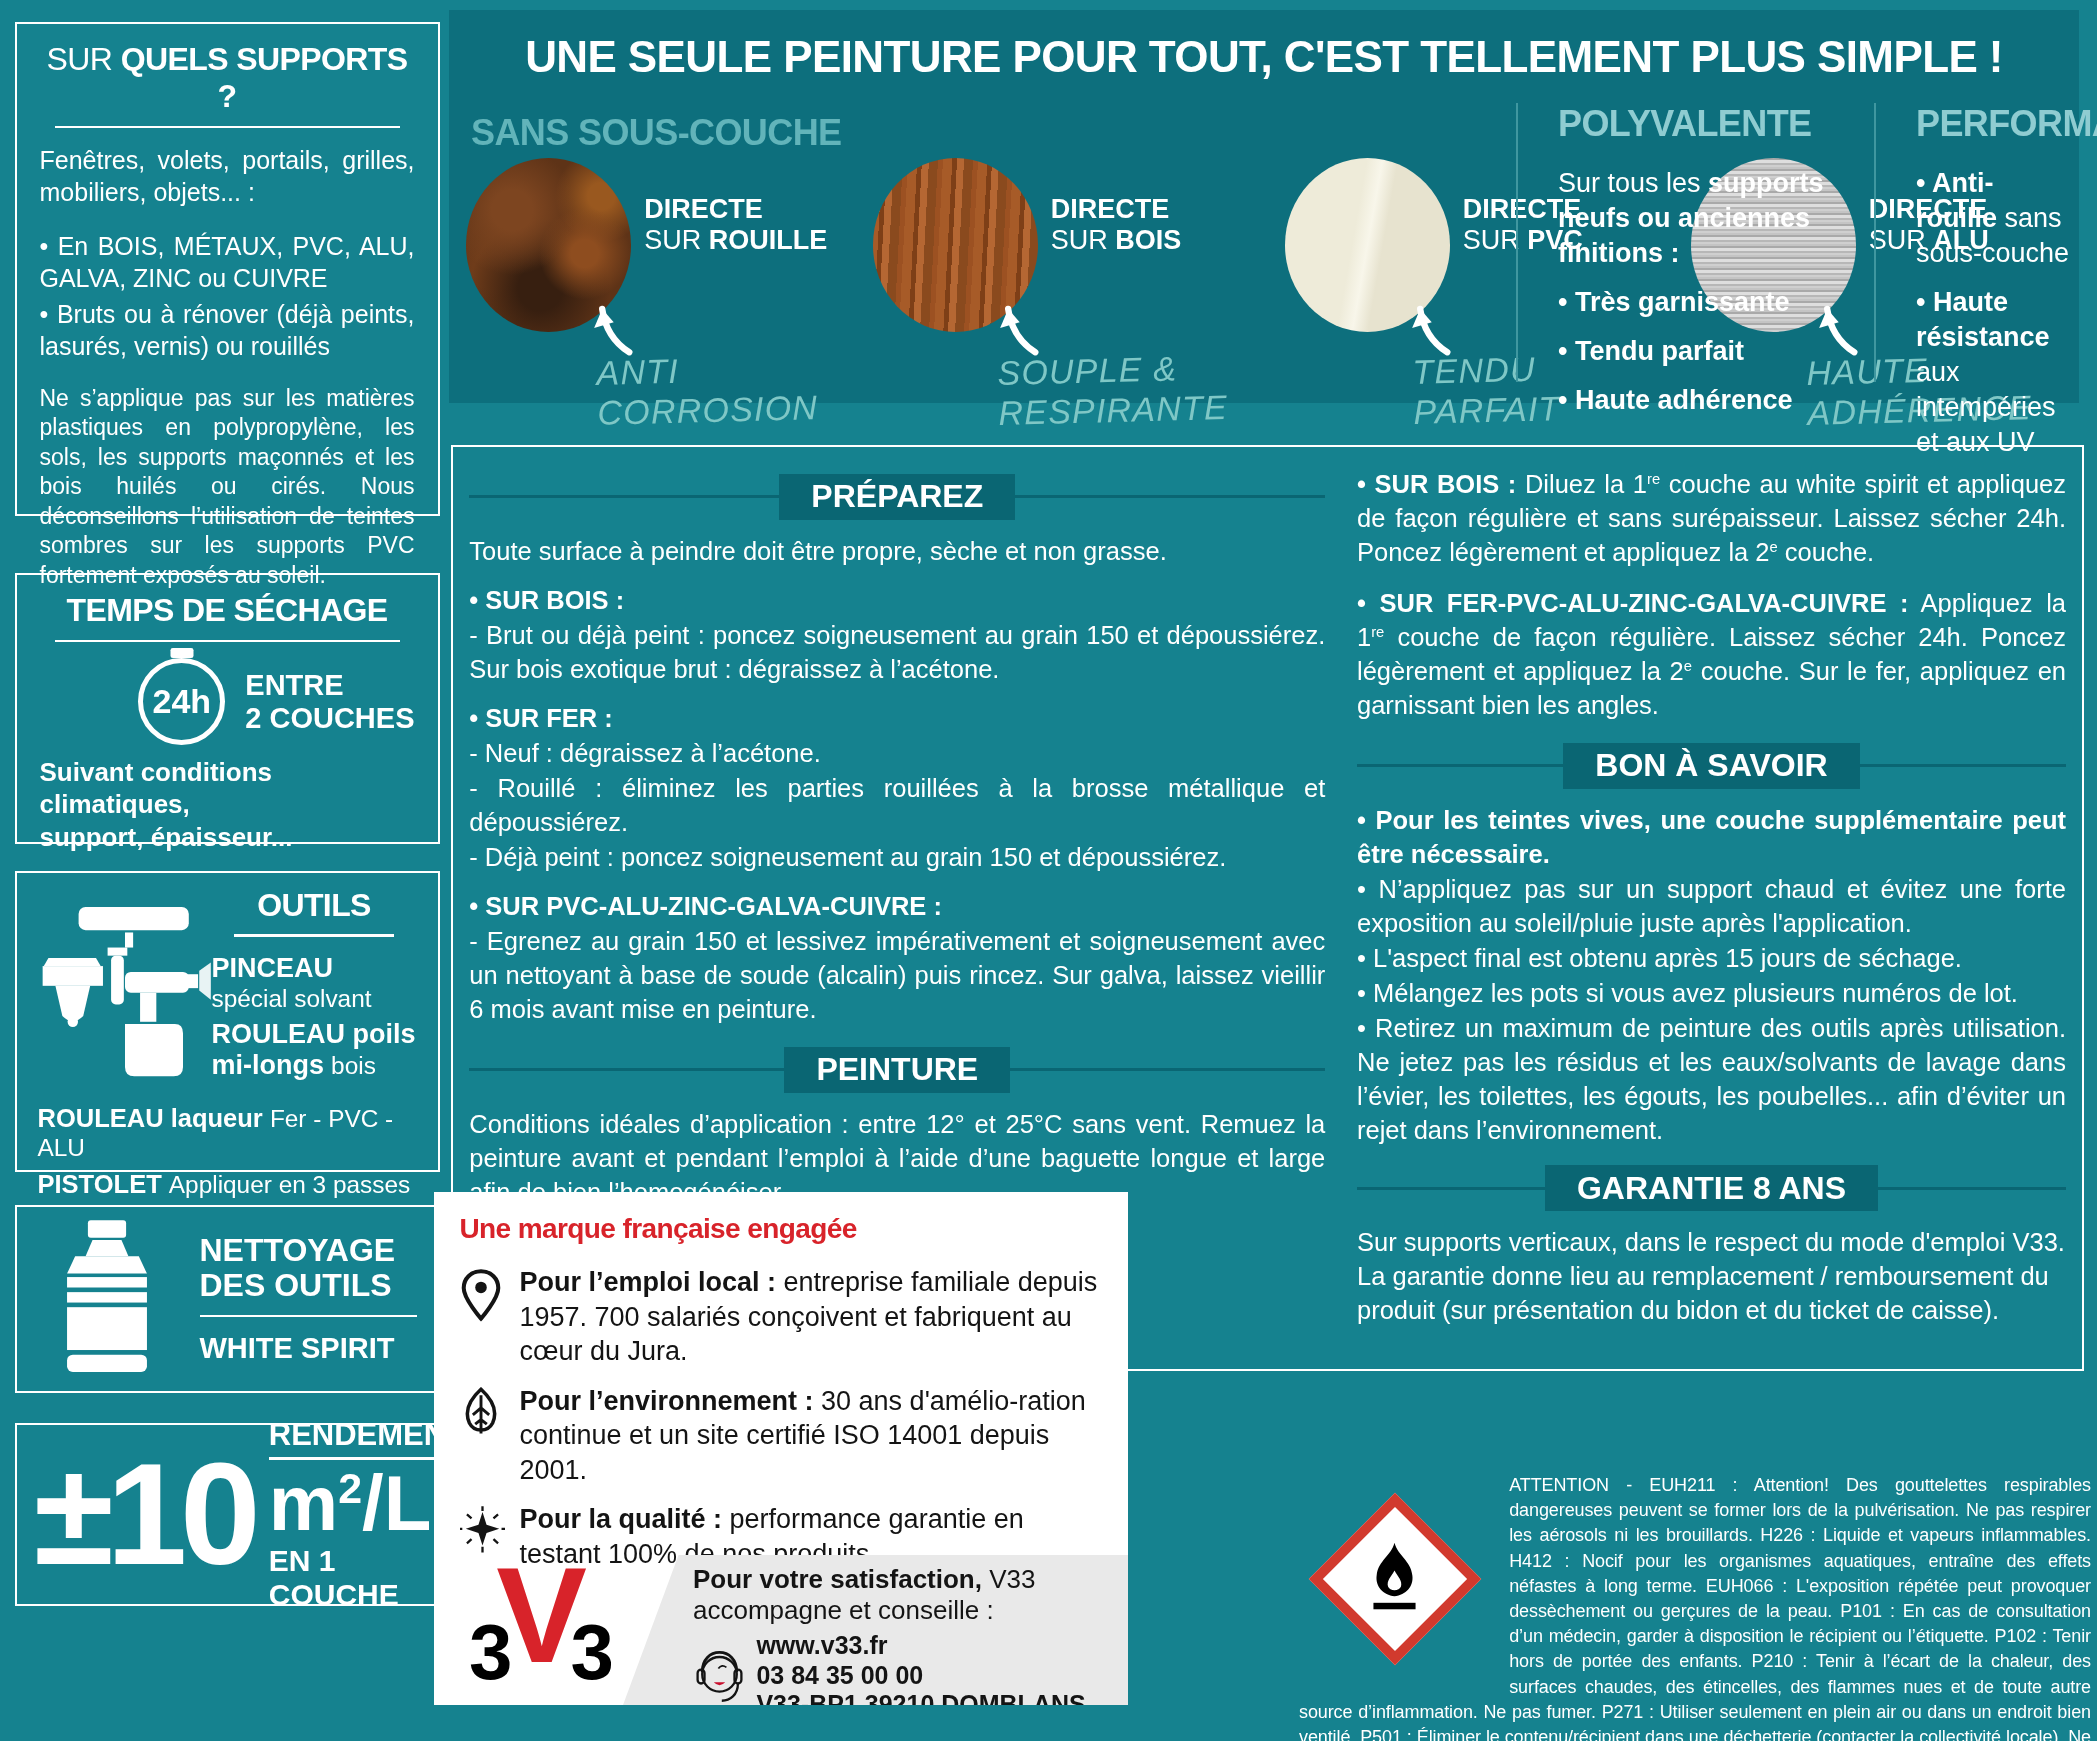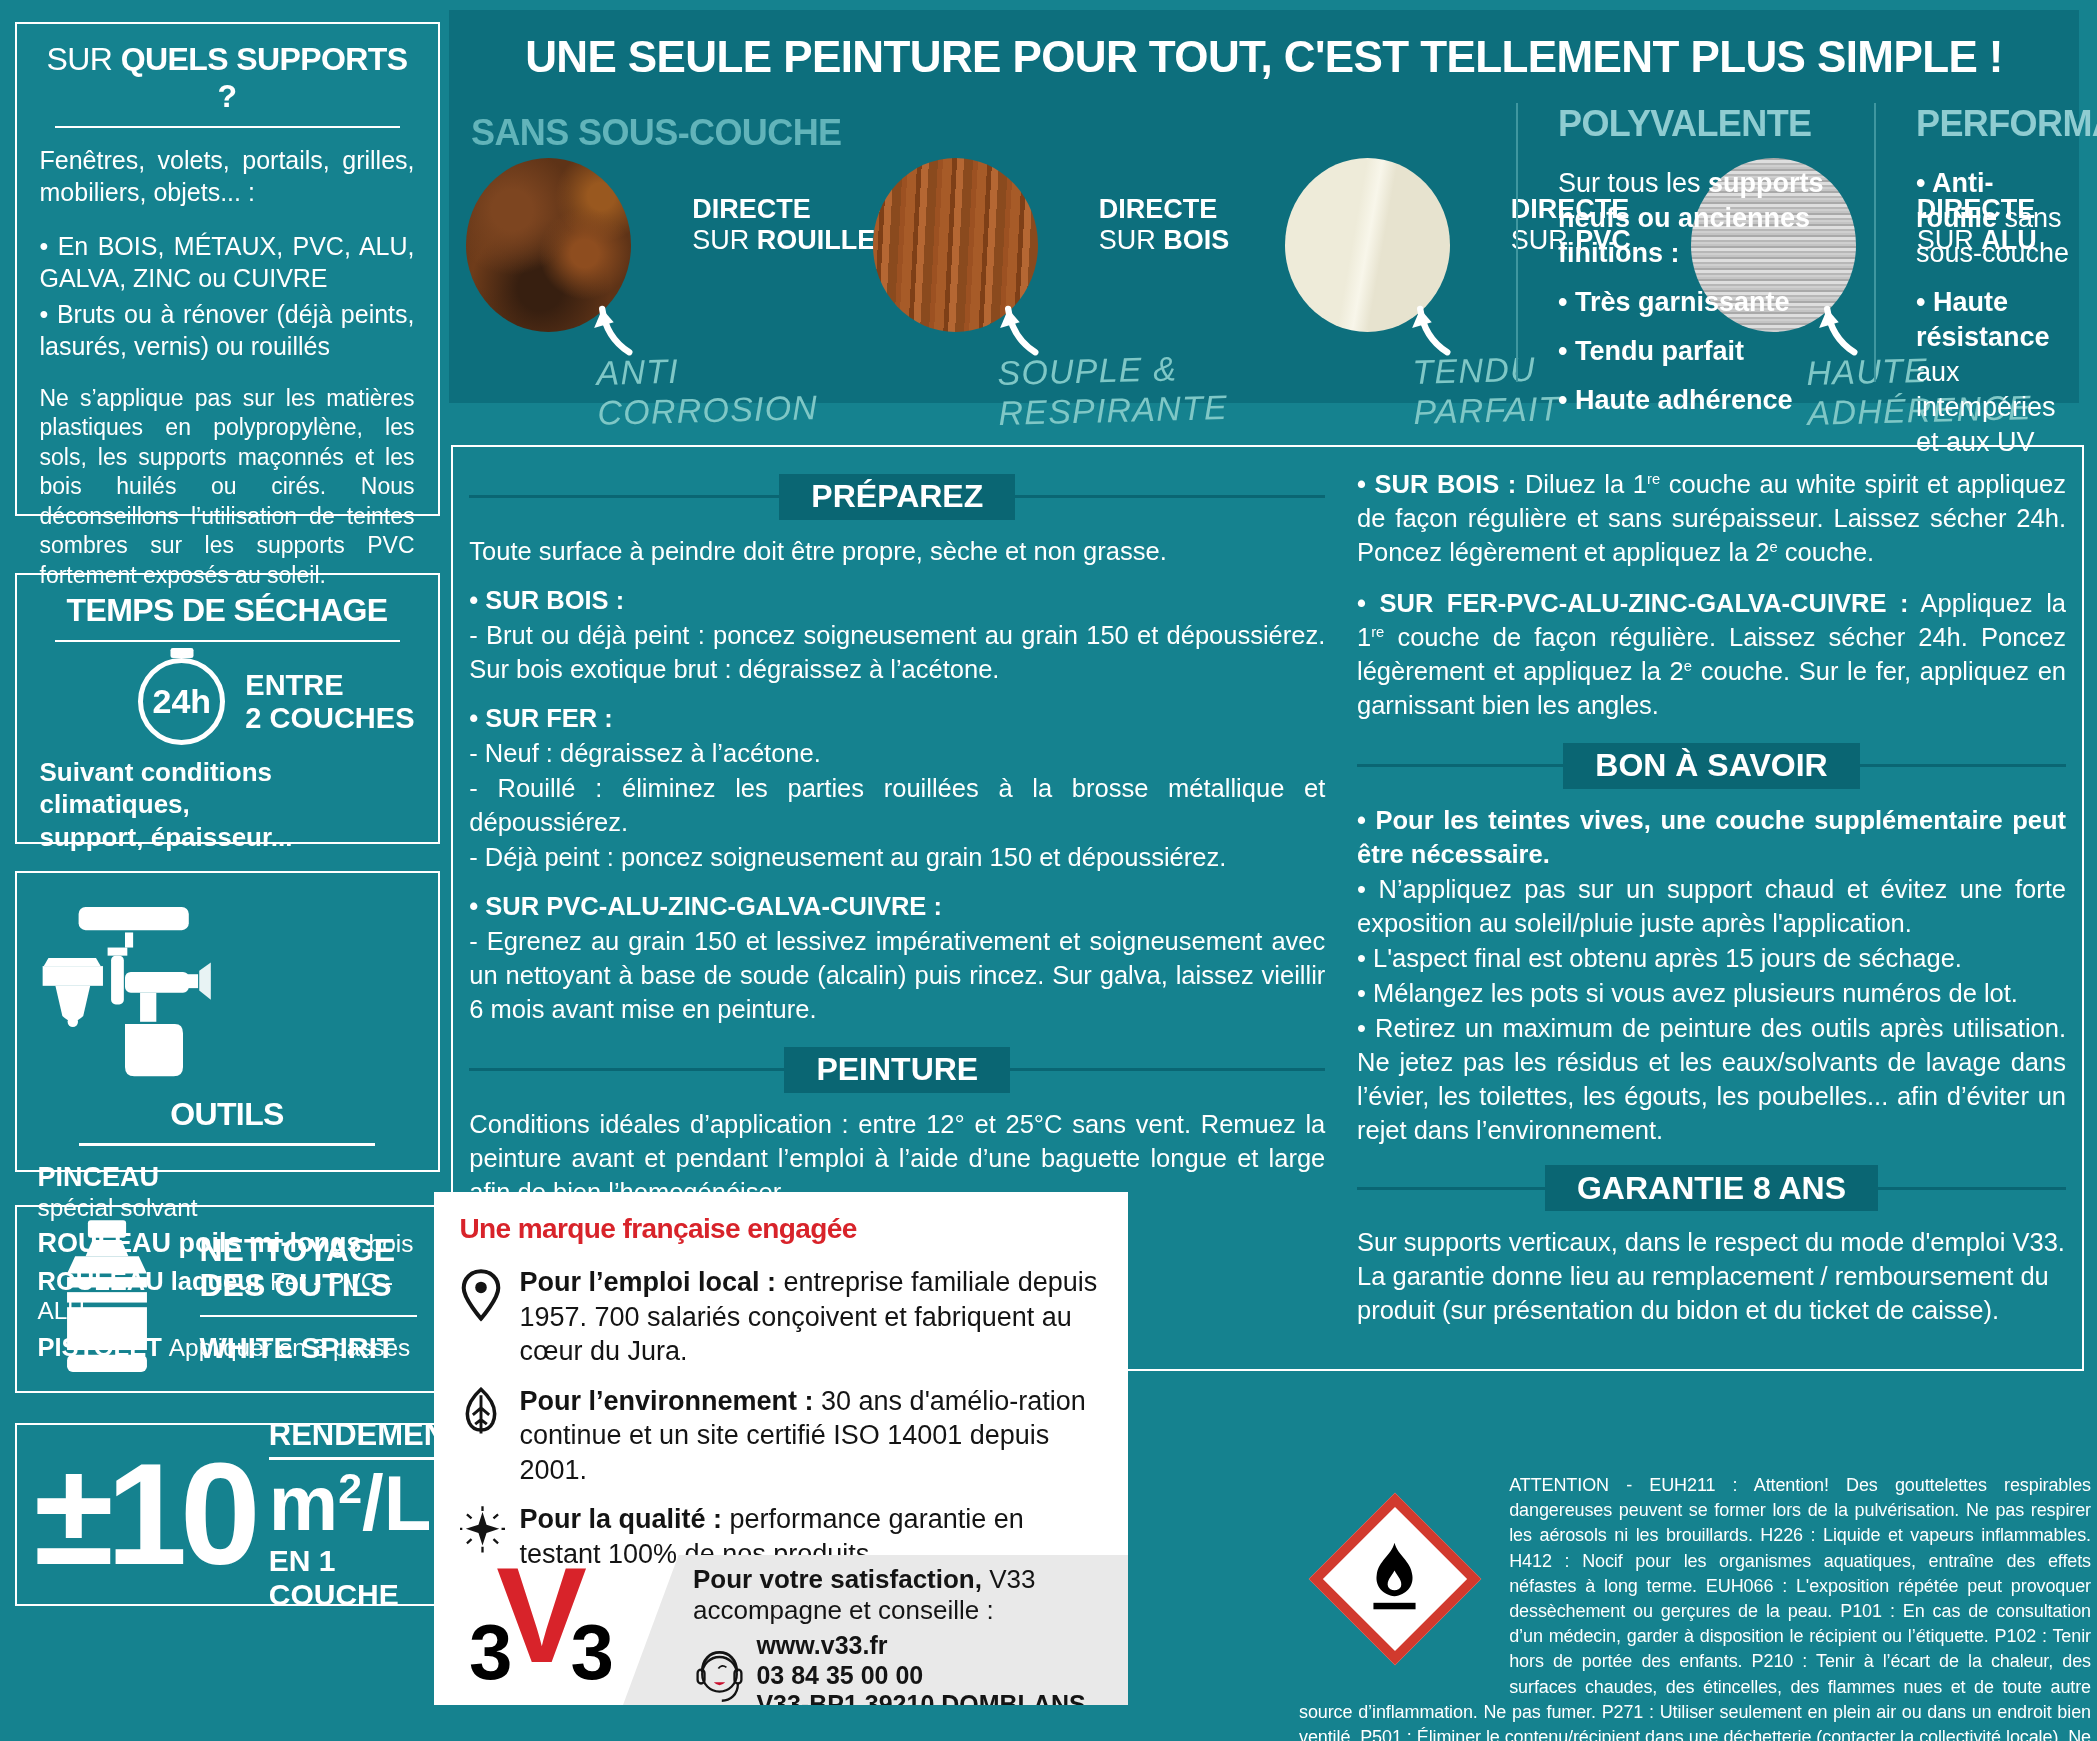--- a/index.html
+++ b/index.html
@@ -28,21 +28,21 @@
   .timer-row { display:flex; align-items:center; justify-content:flex-end; gap:20px; margin:3.5px 0 10.4px 0; }
   .stopwatch { position:relative; width:87px; height:87px; border:5.2px solid #fff; border-radius:50%;
                display:flex; align-items:center; justify-content:center; flex:0 0 auto; }
   .stopwatch:before { content:""; position:absolute; top:-15px; left:50%; transform:translateX(-50%);
                       width:23px; height:9.3px; background:#fff; border-radius:2.3px; }
   .stopwatch .t24 { font-size:34px; font-weight:bold; }
   .entre { font-size:29px; font-weight:bold; line-height:1.15; }
   .drying-note { font-size:26px; font-weight:bold; text-align:left; line-height:1.25; margin-top:4.6px; }
 
   #box-tools { top:871px; height:301px; padding:14px 21px; }
-  .tools-top { display:flex;flex-direction:column; }
+  .tools-top { display:flex; }
   .tools-icons { width:174px; flex:0 0 auto; padding-top:15px; }
   .tools-right { flex:1; }
   .tools-right .lbox-title { text-align:center; }
   .tool-line { font-size:25.5px; line-height:1.15; margin-top:5.8px; }
   .tool-line b { font-size:27px; }
   .tool-sub { font-size:24.4px; font-weight:normal; }
   .tool-full { font-size:25.5px; margin-top:8.1px; }
 
   #box-cleaning { top:1205px; height:188px; padding:12.8px 21px; display:flex; align-items:center; gap:23px; }
   .bottle-wrap { width:139px; flex:0 0 auto; text-align:center; }
@@ -58,21 +58,21 @@
   .cov-rule { height:2.3px; background:#fff; margin:4.6px 0; }
   .cov-unit { font-size:78px; font-weight:bold; line-height:1; }
   .cov-unit sup { font-size:55%; }
   .cov-note { font-size:30px; font-weight:bold; margin-top:2.3px; }
 
   
   #banner { left:449px; top:10.4px; width:1630px; height:393px; background:#0d6f7d; }
   #banner-title { position:absolute; top:22px; left:0; width:100%; text-align:center;
                   font-size:44px; font-weight:bold; letter-spacing:-0.6px; }
   #banner-tag { position:absolute; top:102px; left:22px; font-size:36px; font-weight:bold; color:#62b4ba; letter-spacing:-0.6px; }
-  .circle-group { position:absolute; top:148px; display:flex;gap:48px; }
+  .circle-group { position:absolute; top:148px; display:flex; }
   .pcircle { width:165px; height:174px; border-radius:50%; flex:0 0 auto; }
   .tex-rust { background-color:#5e3317;
     background-image:
       radial-gradient(circle at 28% 30%, #7d4520 0 12%, transparent 38%),
       radial-gradient(circle at 72% 55%, #8e4d1f 0 9%, transparent 30%),
       radial-gradient(circle at 45% 75%, #371f10 0 14%, transparent 44%),
       radial-gradient(circle at 82% 22%, #99581f 0 7%, transparent 24%),
       radial-gradient(circle at 15% 65%, #6f3c1a 0 10%, transparent 33%); }
   .tex-wood { background:repeating-linear-gradient(93deg,
       #a75b28 0 9.3px, #7e3f17 9.3px 14px, #b56733 14px 21px, #8a4a1e 21px 30px, #9c5122 30px 35px); }

